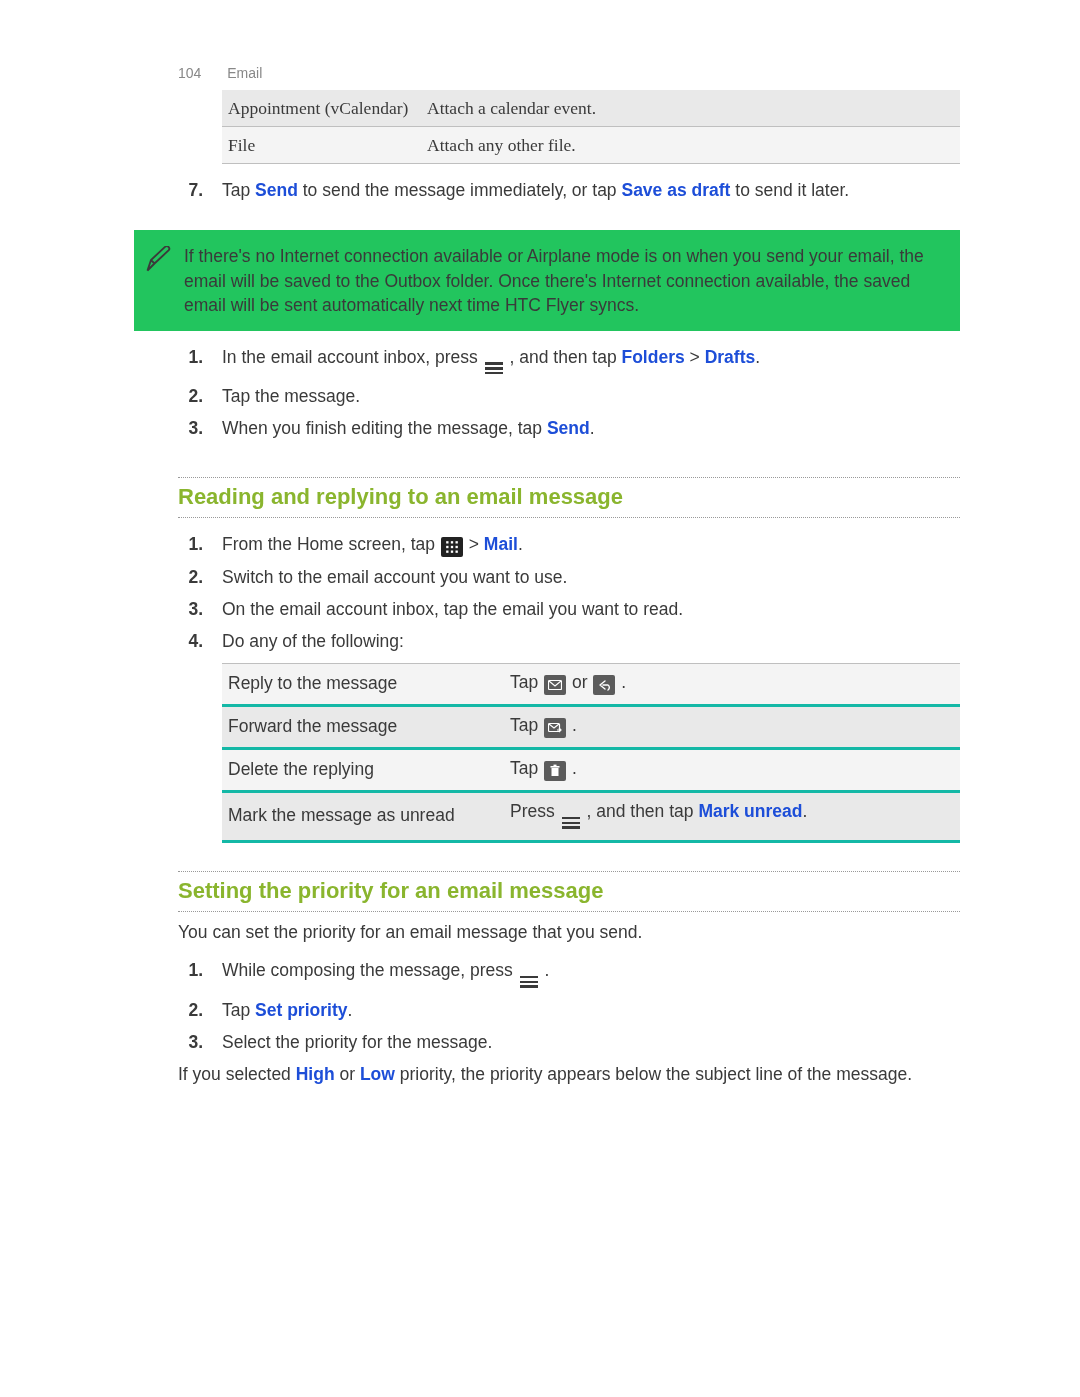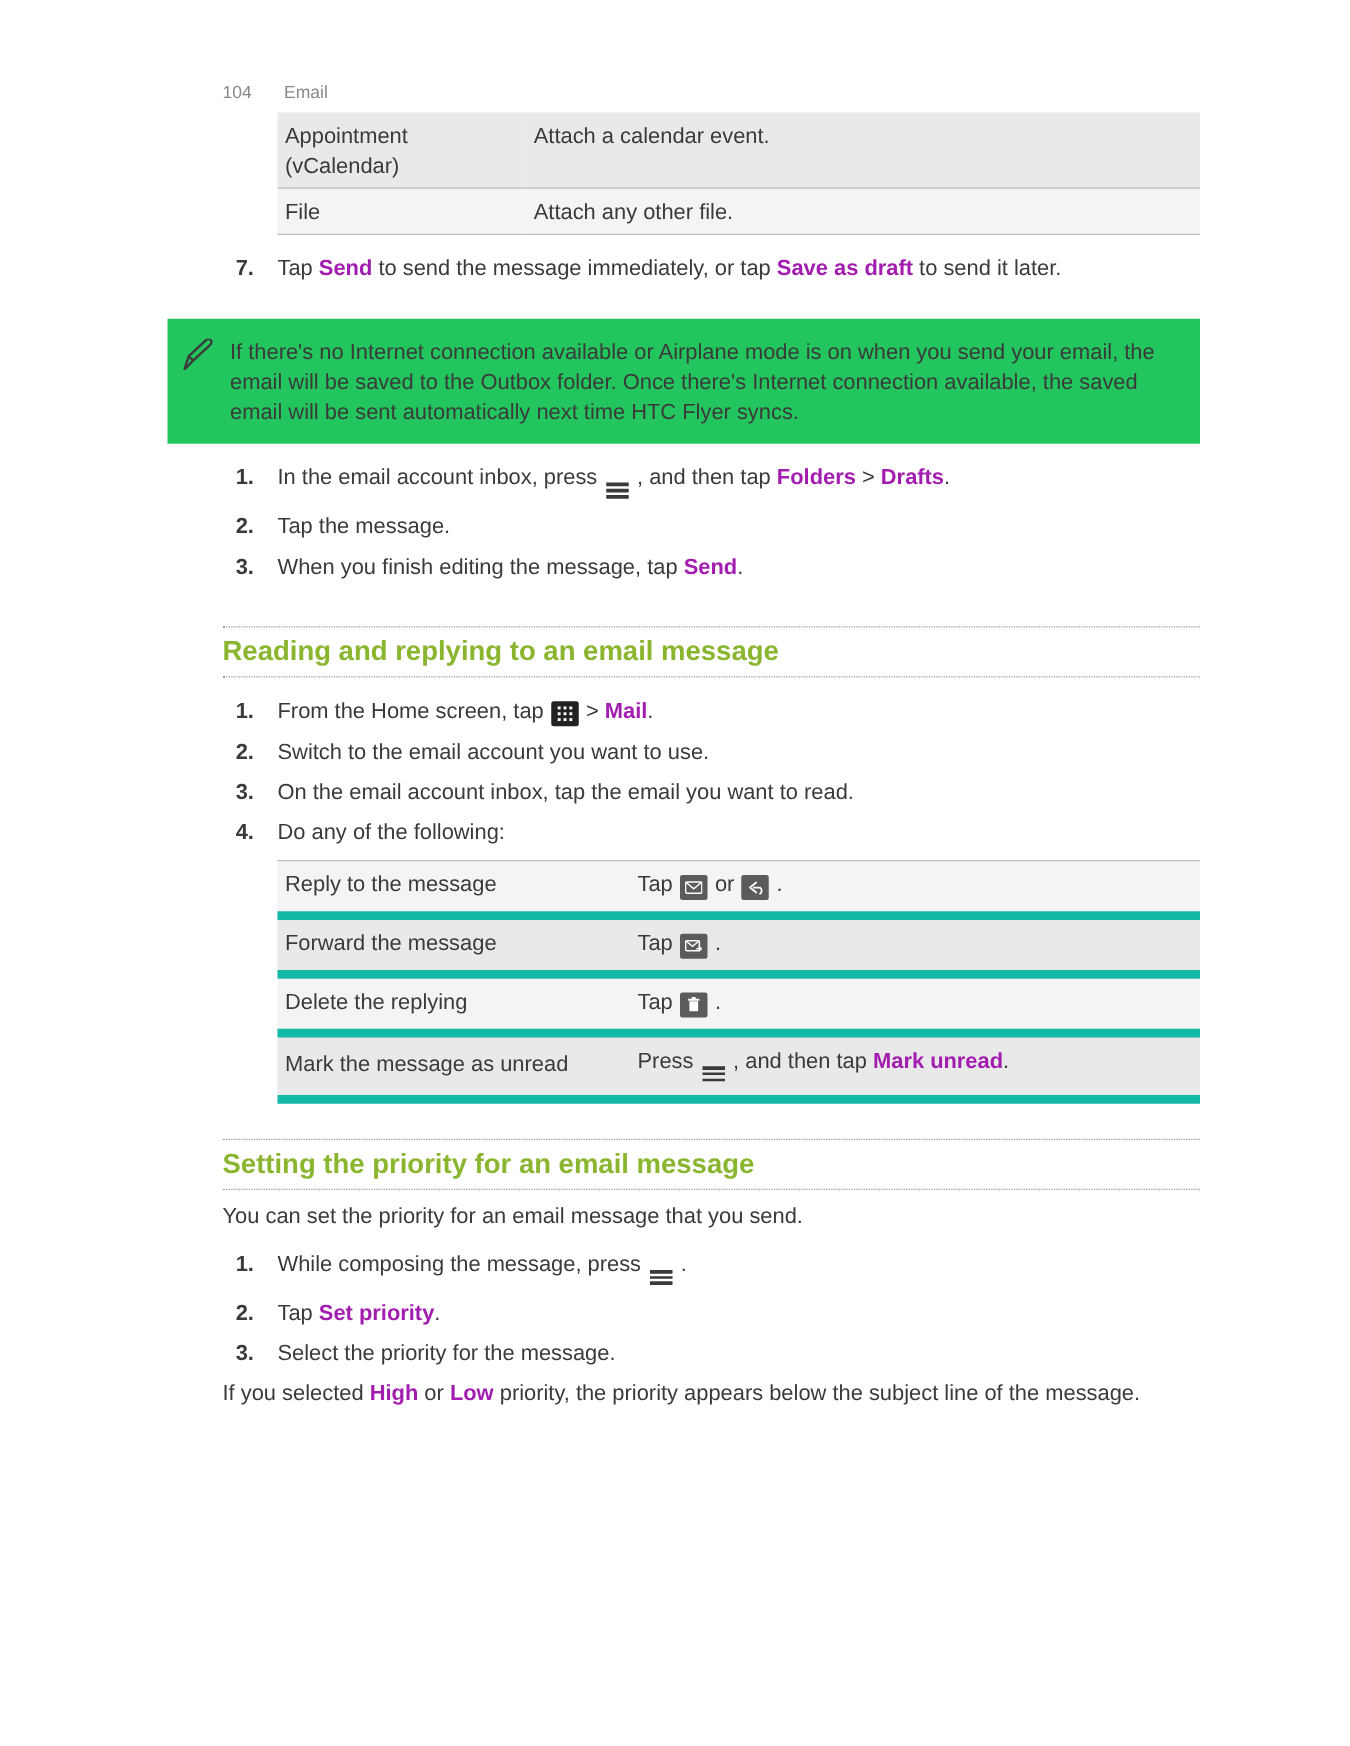--- a/index.html
+++ b/index.html
@@ -33,34 +33,35 @@
     width: 100%;
     border-collapse: collapse;
     margin-left: 44px;
     width: calc(100% - 44px);
   }
   table.data td {
     padding: 6px 8px 6px 6px;
     border-bottom: 1.2px solid #bfbfbf;
     vertical-align: top;
     font-size: 17.5px;
+    font-family: Liberation Serif, serif;
   }
   table.data tr:nth-child(odd) td { background: #e9e9e9; }
   table.data tr:nth-child(even) td { background: #f4f4f4; }
   table.data td.col-a { width: 185px; }
   ol.step {
     margin: 14px 0 0 0;
     padding-left: 30px;
   }
   ol.step > li {
     padding-left: 14px;
     margin-bottom: 8px;
   }
   ol.step > li::marker { font-weight: 600; color:#3a3a3a; }
-  .b { font-weight: 600; color:#a21caf; }
+  .b { font-weight: 600; color:#1d4ed8; }
   .note-box {
     margin: 28px 0 0 -44px;
     width: calc(100% + 44px);
     background: #22c55e;
     padding: 14px 18px 14px 10px;
     display: flex;
     box-sizing: border-box;
   }
   .note-box .pencil {
     flex: 0 0 40px;
@@ -113,21 +114,21 @@
     display:block; height:2.6px; background:#3a3a3a;
   }
   .para { margin: 8px 0 0 0; }
   table.actions {
     border-collapse: collapse;
     margin: 10px 0 0 44px;
     width: calc(100% - 44px);
   }
   table.actions td {
     border-top: 1px solid #bfbfbf;
-    border-bottom: 7px solid #14b8a6;
+    border-bottom: 3px solid #14b8a6;
     padding: 6px 6px 9px 6px;
     vertical-align: middle;
     font-size: 17.5px;
     margin-left: 16px;
   }
   table.actions tr:nth-child(odd) td { background: #f4f4f4; }
   table.actions tr:nth-child(even) td { background: #e9e9e9; }
   table.actions td.col-l { width: 270px; }
 </style>
 </head>

